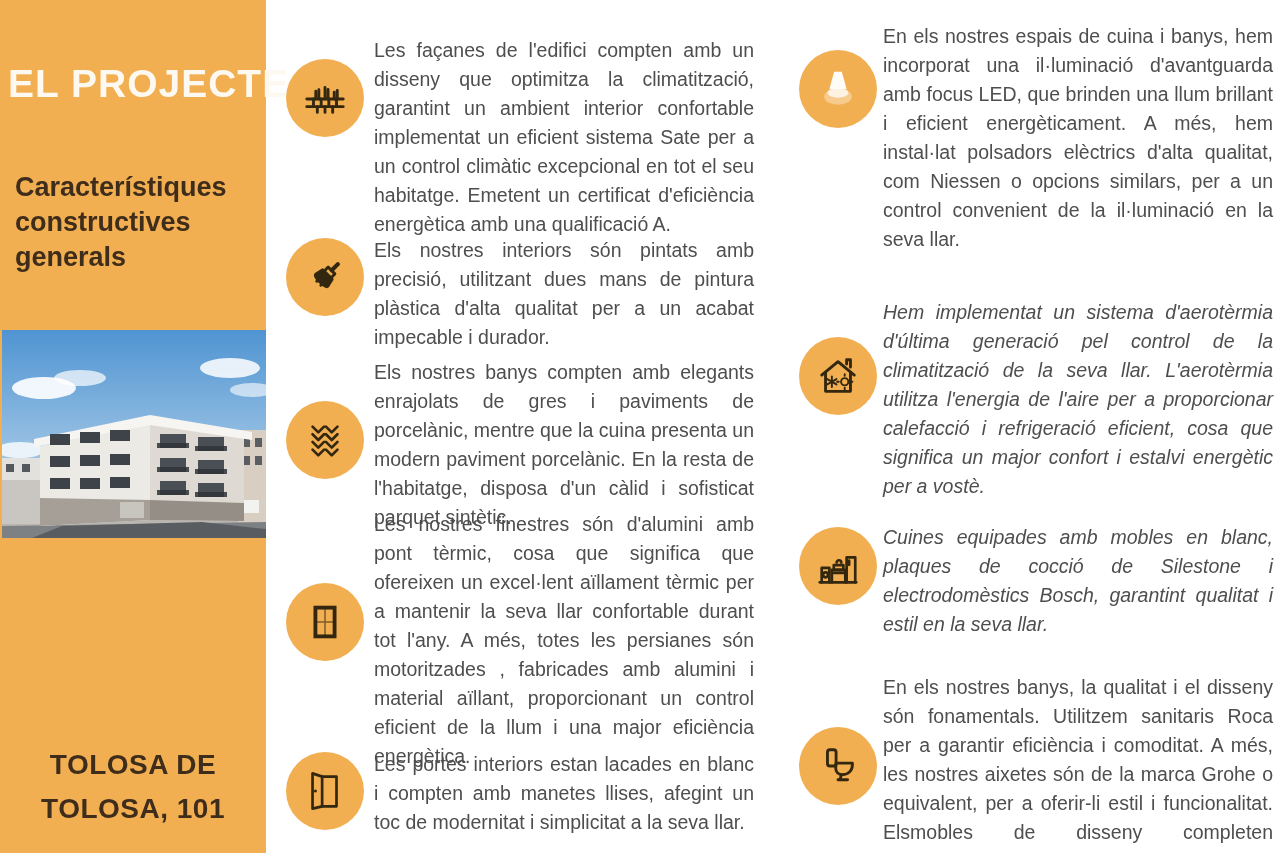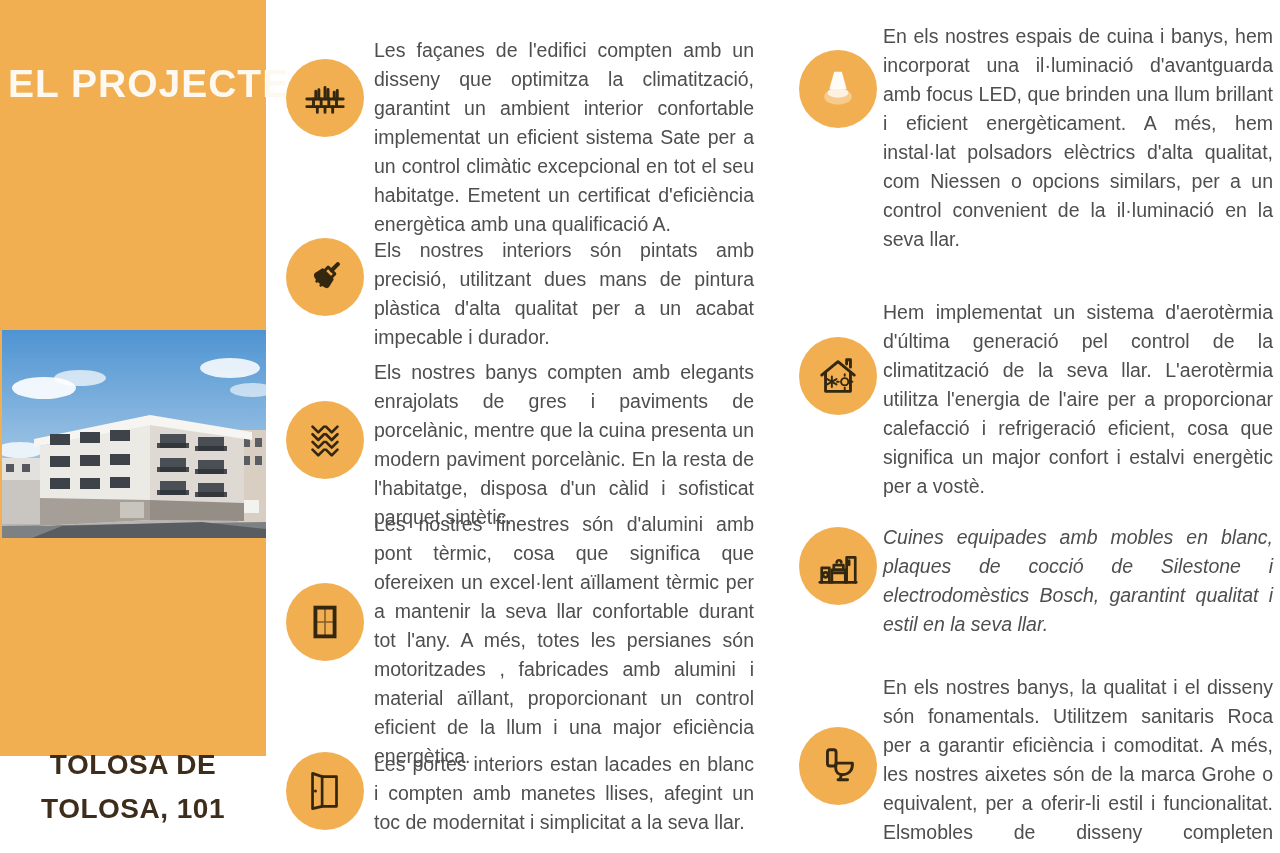--- a/index.html
+++ b/index.html
@@ -9,21 +9,21 @@
     --title:#FDF9F0;
     --stroke:#33270F;
   }
   *{margin:0;padding:0;box-sizing:border-box;}
   html,body{background:#ffffff;}
   .page{
     position:relative;width:1280px;height:853px;overflow:hidden;
     background:#ffffff;font-family:"Liberation Sans",sans-serif;
   }
   
-  .sidebar{position:absolute;left:0;top:0;width:266px;height:756px;background:var(--accent);}
+  .sidebar{position:absolute;left:0;top:0;width:266px;height:853px;background:var(--accent);}
   .sidebar h1{
     position:absolute;left:8px;top:62px;font-size:39px;font-weight:bold;
     color:var(--title);letter-spacing:1px;white-space:nowrap;
   }
   .sidebar h2{
     position:absolute;left:15px;top:170px;width:238px;
     font-size:27px;line-height:35px;font-weight:bold;color:var(--heading);
   }
   .photo{position:absolute;left:2px;top:330px;width:264px;height:208px;overflow:hidden;}
   .address{
@@ -40,32 +40,33 @@
     text-align:justify;text-align-last:left;
   }
   .t-mid{left:374px;width:380px;}
   .t-right{left:883px;width:390px;}
   .i-m1{left:286px;top:59px;}  .t-m1{top:12px;margin-top:24px;}
   .i-m2{left:286px;top:238px;} .t-m2{top:236px;}
   .i-m3{left:286px;top:401px;} .t-m3{top:358px;}
   .i-m4{left:286px;top:583px;} .t-m4{top:510px;}
   .i-m5{left:286px;top:752px;} .t-m5{top:750px;}
   .i-r1{left:799px;top:50px;}  .t-r1{top:12px;margin-top:10px;}
-  .i-r2{left:799px;top:337px;} .t-r2{top:298px;}
+  .i-r2{left:799px;top:337px;} .t-r2{top:298px;font-style:italic;}
   .i-r3{left:799px;top:527px;} .t-r3{top:523px;font-style:italic;}
   .i-r4{left:799px;top:727px;} .t-r4{top:673px;}
   .icon-circle svg{display:block;}
 </style>
 </head>
 <body>
 
 <div class="page">
 
   <aside class="sidebar">
     <h1>EL PROJECTE</h1>
+    <h2>Característiques constructives generals</h2>
 
     <div class="photo">
       <svg viewBox="0 0 264 208" width="264" height="208">
         <defs>
           <linearGradient id="sky" x1="0" y1="0" x2="0" y2="1">
             <stop offset="0" stop-color="#4f94d2"></stop>
             <stop offset="1" stop-color="#cfe2f0"></stop>
           </linearGradient>
         </defs>
         <rect width="264" height="208" fill="url(#sky)"></rect>

